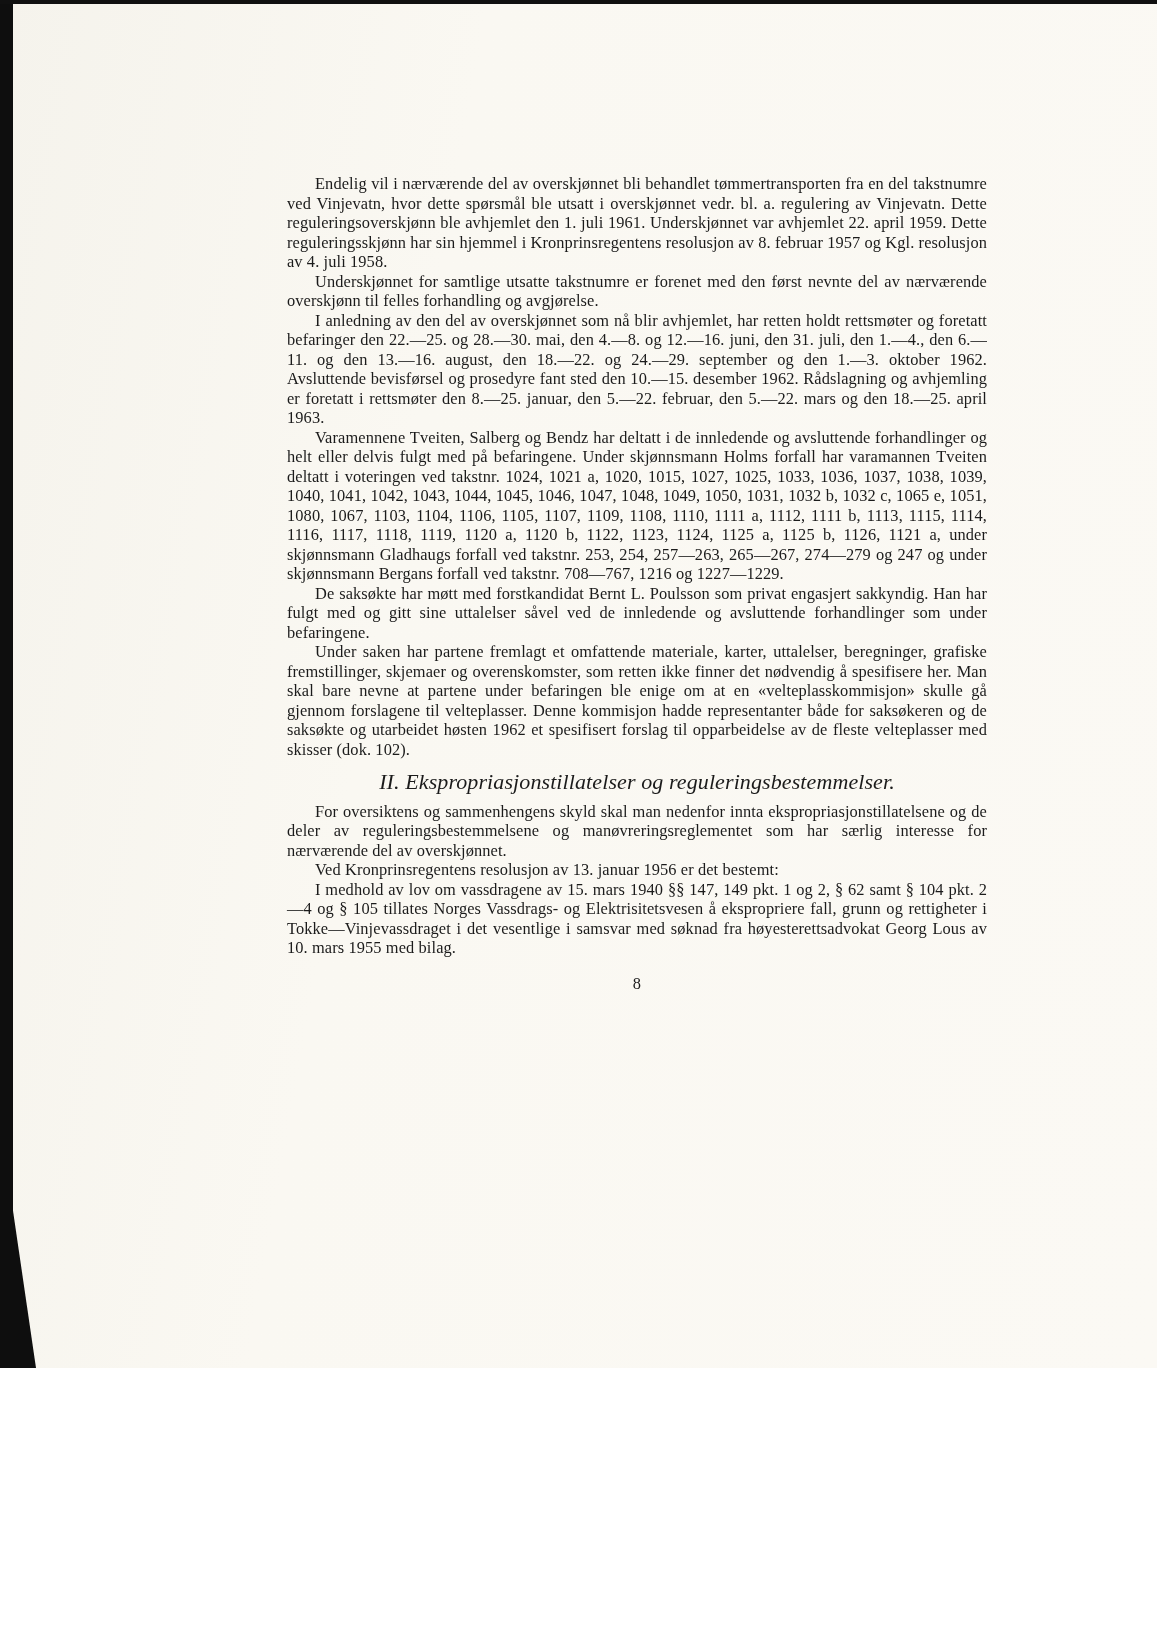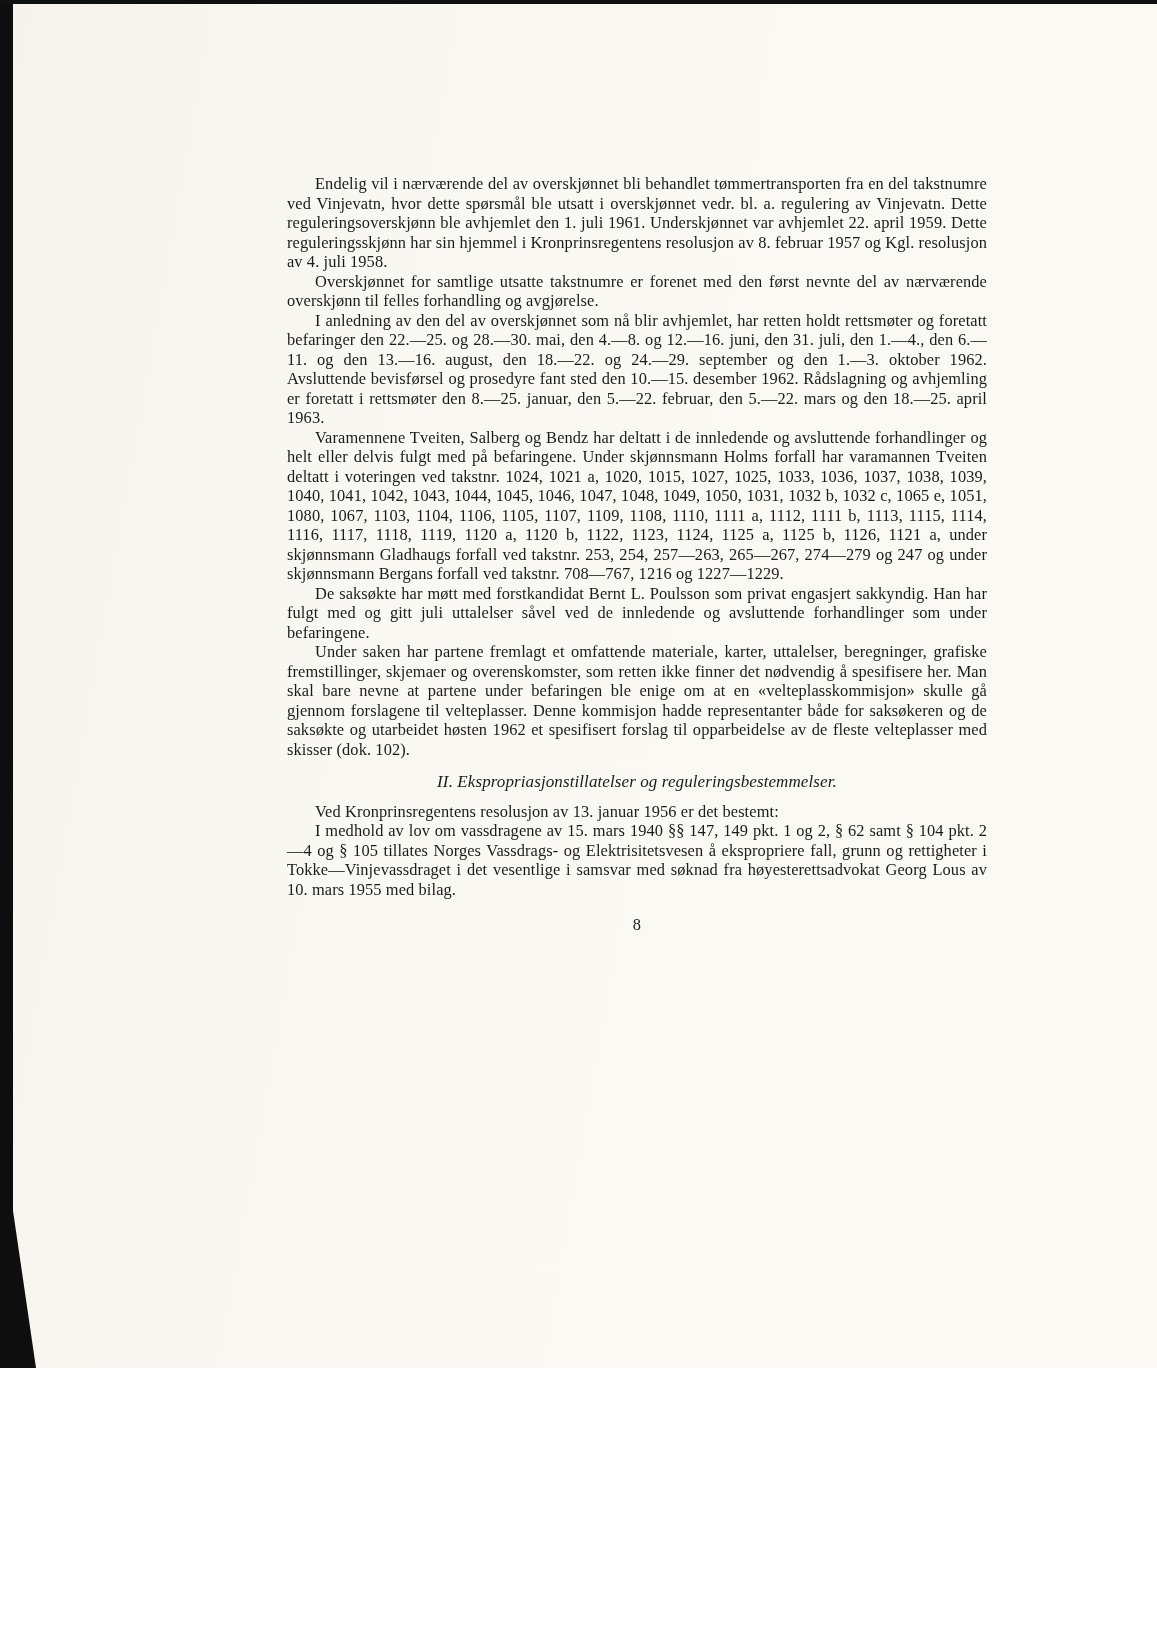--- a/index.html
+++ b/index.html
@@ -44,21 +44,21 @@
     line-height: 19.5px;
     text-align: justify;
     letter-spacing: 0.1px;
   }
   .para {
     margin: 0;
     text-indent: 28px;
   }
   .heading {
     margin: 13px 0 10px 0;
-    font-size: 17px;
+    font-size: 22px;
     font-weight: normal;
     font-style: italic;
     text-align: center;
     text-indent: 0;
   }
   .page-number {
     margin-top: 16px;
     text-align: center;
     text-indent: 0;
   }
@@ -66,26 +66,27 @@
 </head>
 <body>
 
 <div class="scan">
   <div class="edge-left"></div>
   <div class="edge-top"></div>
   <div class="edge-corner"></div>
 
   <div class="text-block">
     <p class="para">Endelig vil i nærværende del av overskjønnet bli behandlet tømmertransporten fra en del takstnumre ved Vinjevatn, hvor dette spørsmål ble utsatt i overskjønnet vedr. bl. a. regulering av Vinjevatn. Dette reguleringsoverskjønn ble avhjemlet den 1. juli 1961. Underskjønnet var avhjemlet 22. april 1959. Dette reguleringsskjønn har sin hjemmel i Kronprinsregentens resolusjon av 8. februar 1957 og Kgl. resolusjon av 4. juli 1958.</p>
-    <p class="para">Overskjønnet for samtlige utsatte takstnumre er forenet med den først nevnte del av nærværende overskjønn til felles forhandling og avgjørelse.</p>
+    <p class="para">Underskjønnet for samtlige utsatte takstnumre er forenet med den først nevnte del av nærværende overskjønn til felles forhandling og avgjørelse.</p>
     <p class="para">I anledning av den del av overskjønnet som nå blir avhjemlet, har retten holdt rettsmøter og foretatt befaringer den 22.—25. og 28.—30. mai, den 4.—8. og 12.—16. juni, den 31. juli, den 1.—4., den 6.—11. og den 13.—16. august, den 18.—22. og 24.—29. september og den 1.—3. oktober 1962. Avsluttende bevisførsel og prosedyre fant sted den 10.—15. desember 1962. Rådslagning og avhjemling er foretatt i rettsmøter den 8.—25. januar, den 5.—22. februar, den 5.—22. mars og den 18.—25. april 1963.</p>
     <p class="para">Varamennene Tveiten, Salberg og Bendz har deltatt i de innledende og avsluttende forhandlinger og helt eller delvis fulgt med på befaringene. Under skjønnsmann Holms forfall har varamannen Tveiten deltatt i voteringen ved takstnr. 1024, 1021 a, 1020, 1015, 1027, 1025, 1033, 1036, 1037, 1038, 1039, 1040, 1041, 1042, 1043, 1044, 1045, 1046, 1047, 1048, 1049, 1050, 1031, 1032 b, 1032 c, 1065 e, 1051, 1080, 1067, 1103, 1104, 1106, 1105, 1107, 1109, 1108, 1110, 1111 a, 1112, 1111 b, 1113, 1115, 1114, 1116, 1117, 1118, 1119, 1120 a, 1120 b, 1122, 1123, 1124, 1125 a, 1125 b, 1126, 1121 a, under skjønnsmann Gladhaugs forfall ved takstnr. 253, 254, 257—263, 265—267, 274—279 og 247 og under skjønnsmann Bergans forfall ved takstnr. 708—767, 1216 og 1227—1229.</p>
-    <p class="para">De saksøkte har møtt med forstkandidat Bernt L. Poulsson som privat engasjert sakkyndig. Han har fulgt med og gitt juli uttalelser såvel ved de innledende og avsluttende forhandlinger som under befaringene.</p>
+    <p class="para">De saksøkte har møtt med forstkandidat Bernt L. Poulsson som privat engasjert sakkyndig. Han har fulgt med og gitt sine uttalelser såvel ved de innledende og avsluttende forhandlinger som under befaringene.</p>
     <p class="para">Under saken har partene fremlagt et omfattende materiale, karter, uttalelser, beregninger, grafiske fremstillinger, skjemaer og overenskomster, som retten ikke finner det nødvendig å spesifisere her. Man skal bare nevne at partene under befaringen ble enige om at en «velteplasskommisjon» skulle gå gjennom forslagene til velteplasser. Denne kommisjon hadde representanter både for saksøkeren og de saksøkte og utarbeidet høsten 1962 et spesifisert forslag til opparbeidelse av de fleste velteplasser med skisser (dok. 102).</p>
 
     <h2 class="heading">II. Ekspropriasjonstillatelser og reguleringsbestemmelser.</h2>
 
+    <p class="para">For oversiktens og sammenhengens skyld skal man nedenfor innta ekspropriasjonstillatelsene og de deler av reguleringsbestemmelsene og manøvreringsreglementet som har særlig interesse for nærværende del av overskjønnet.</p>
     <p class="para">Ved Kronprinsregentens resolusjon av 13. januar 1956 er det bestemt:</p>
     <p class="para">I medhold av lov om vassdragene av 15. mars 1940 §§ 147, 149 pkt. 1 og 2, § 62 samt § 104 pkt. 2—4 og § 105 tillates Norges Vassdrags- og Elektrisitetsvesen å ekspropriere fall, grunn og rettigheter i Tokke—Vinjevassdraget i det vesentlige i samsvar med søknad fra høyesterettsadvokat Georg Lous av 10. mars 1955 med bilag.</p>
 
     <div class="page-number">8</div>
   </div>
 </div>
 
 </body></html>

